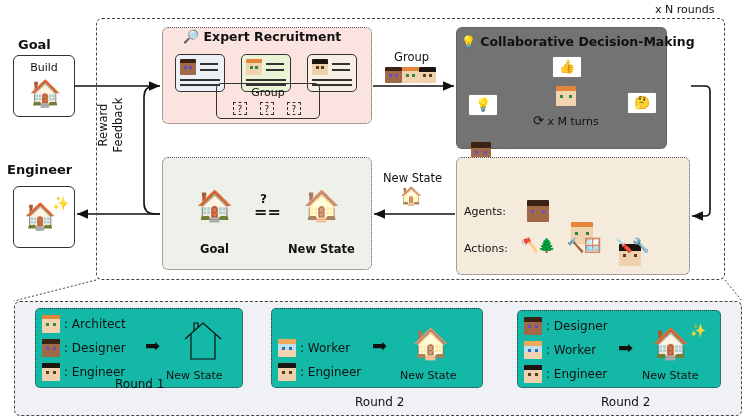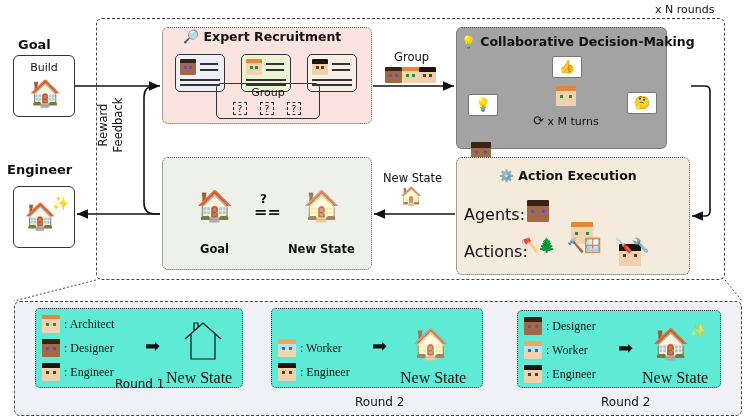--- a/index.html
+++ b/index.html
@@ -1,37 +1,37 @@
 <!DOCTYPE html>
 <html><head>
 <meta charset="utf-8">
 <style>
   * { box-sizing: border-box; margin: 0; padding: 0; }
   html, body { width: 754px; height: 419px; background: #ffffff; overflow: hidden; }
   body { position: relative; font-family: "DejaVu Sans", sans-serif; color: #111; }
   .abs { position: absolute; }
   .lbl { font-size: 12px; font-weight: bold; }
-  .txt { font-size: 16px; }
+  .txt { font-size: 11px; }
 
   
   #outer-frame { left: 96px; top: 18px; width: 629px; height: 262px; border: 1.5px dashed #444; border-radius: 6px; }
   #rounds-label { left: 655px; top: 3px; font-size: 11px; }
 
   
   .side-box { width: 62px; height: 62px; border: 1.5px solid #333; border-radius: 6px; background: #fff; }
   #goal-title { left: 18px; top: 37px; font-size: 13px; font-weight: bold; }
   #goal-box { left: 13px; top: 55px; }
   #goal-build { left: 0; top: 5px; width: 100%; text-align: center; font-size: 11px; }
   #outcome-title { left: 7px; top: 162px; font-size: 13px; font-weight: bold; }
   #outcome-box { left: 13px; top: 186px; }
 
   
   .panel { border: 1.5px dotted #555; border-radius: 6px; }
   #expert-panel { left: 162px; top: 27px; width: 210px; height: 97px; background: #fbe3df; }
-  #collab-panel { left: 456px; top: 27px; width: 211px; height: 122px; background: #a3a3a3; text-decoration: underline; }
+  #collab-panel { left: 456px; top: 27px; width: 211px; height: 122px; background: #737373; text-decoration: underline; }
   #eval-panel { left: 162px; top: 157px; width: 210px; height: 113px; background: #eef0ea; }
   #action-panel { left: 456px; top: 157px; width: 234px; height: 118px; background: #f5ebdd; }
 
   .panel-title { font-size: 12.5px; font-weight: bold; white-space: nowrap; }
 
   
   .head { width: 20px; height: 20px; border-radius: 1px; }
   .head-steve { background: linear-gradient(#3b2314 0 28%, #a06a48 28% 100%); position: relative; }
   .head-alex { background: linear-gradient(#e3853a 0 25%, #f2d3b0 25% 100%); position: relative; }
   .head-eng { background: linear-gradient(#1c1410 0 30%, #f0d1ad 30% 100%); position: relative; }
@@ -51,21 +51,21 @@
   #group-box { left: 53px; top: 55px; width: 104px; height: 36px; border: 1.2px solid #333; border-radius: 5px; background: transparent; }
   .qbox { width: 14px; height: 13px; border: 1px dashed #333; font-size: 9px; text-align: center; line-height: 12px; }
 
   .bubble { width: 30px; height: 22px; border: 1.2px solid #777; border-radius: 2px; background: #fff; font-size: 13px; text-align: center; line-height: 20px; }
 
   .house { font-size: 30px; line-height: 1; }
   .house-broken { font-size: 30px; line-height: 1; filter: sepia(0.9) saturate(1.4) hue-rotate(-15deg); }
 
   
   #bottom-frame { left: 14px; top: 301px; width: 728px; height: 115px; border: 1.5px dashed #444; border-radius: 6px; background: #f0f1f7; }
-  .round-box { border: 1.2px dotted #333; border-radius: 5px; background: #5eead4; font-family: Liberation Serif, serif; }
+  .round-box { border: 1.2px dotted #333; border-radius: 5px; background: #14b8a6; }
   .role-row { position: absolute; left: 6px; height: 22px; display: flex; align-items: center; gap: 4px; font-size: 12px; }
   .role-row .head { width: 18px; height: 18px; }
   .round-label { font-size: 12px; }
   .big-arrow { font-size: 18px; }
 </style>
 </head>
 <body>
 
 <svg class="abs" style="left:0;top:0" width="754" height="419">
   <defs>
@@ -176,24 +176,20 @@
   <div class="abs head head-steve" style="left:14px;top:94px"></div>
   <div class="abs bubble" style="left:170px;top:64px">🤔</div>
   <div class="abs head head-eng" style="left:173px;top:93px"></div>
   <div class="abs txt" style="left:76px;top:85px;font-size:11px">
     <span style="font-size:13px">⟳</span>
     <span>x M turns</span>
   </div>
 </div>
 
 <div class="abs panel" id="action-panel">
-  <div class="abs panel-title" style="left:42px;top:10px">
-    <span style="font-size:12px">⚙️</span>
-    <span>Action Execution</span>
-  </div>
   <div class="abs txt" style="left:7px;top:47px">Agents:</div>
   <div class="abs head head-steve" style="left:70px;top:42px;width:22px;height:22px"></div>
   <div class="abs head head-alex" style="left:114px;top:42px;width:22px;height:22px"></div>
   <div class="abs head head-eng" style="left:162px;top:42px;width:22px;height:22px"></div>
   <div class="abs txt" style="left:7px;top:84px">Actions:</div>
   <div class="abs" style="left:64px;top:79px;font-size:14px">🪓🌲</div>
   <div class="abs" style="left:110px;top:79px;font-size:14px">🔨🪟</div>
   <div class="abs" style="left:158px;top:79px;font-size:14px">🪛🔧</div>
 </div>
 

